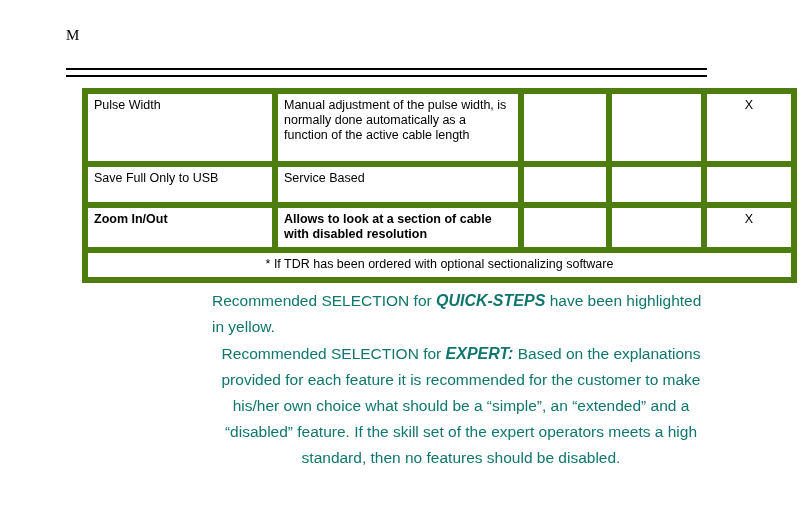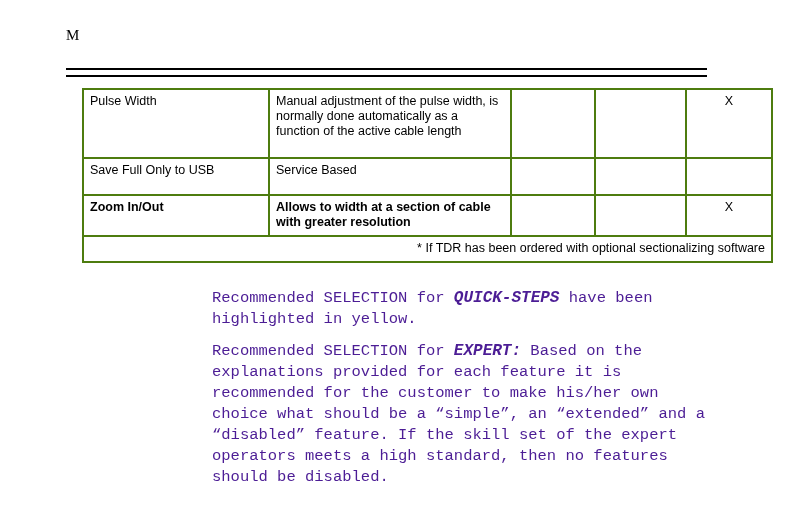--- a/index.html
+++ b/index.html
@@ -41,21 +41,21 @@
   table.spec {
     position: absolute;
     left: 82px;
     top: 88px;
     width: 625px;
     border-collapse: collapse;
     table-layout: fixed;
     background: #fff;
   }
   table.spec td {
-    border: 2px solid #4d7c0f;
+    border: 6px solid #4d7c0f;
     font-family: "Liberation Sans", sans-serif;
     font-size: 12.5px;
     line-height: 15px;
     padding: 4px 6px 5px 6px;
     vertical-align: top;
   }
   td.c-name { width: 172px; }
   td.c-desc { width: 228px; }
   td.c-a { width: 70px; }
   td.c-b { width: 77px; }
@@ -65,37 +65,37 @@
     vertical-align: middle;
     font-size: 13px;
   }
   tr.r-tall td.c-name,
   tr.r-tall td.c-desc { height: 58px; }
   tr.r-mid td.c-name,
   tr.r-mid td.c-desc { height: 26px; }
   tr.r-two td.c-name,
   tr.r-two td.c-desc { height: 30px; font-weight: bold; }
   td.footnote {
-    text-align: right;
+    text-align: center;
     font-size: 12.5px;
     padding: 4px 6px 5px 6px;
     vertical-align: middle;
   }
   .body-text {
     position: absolute;
     left: 212px;
     width: 498px;
-    font-family: Liberation Mono, monospace;
+    font-family: Liberation Sans, sans-serif;
     font-size: 15.5px;
-    line-height: 21px;
-    color: #4c1d95;
+    line-height: 26px;
+    color: #0f766e;
     text-align: left;
   }
   .para-1 { top: 288px; }
-  .para-2 { top: 341px; }
+  .para-2 { top: 341px; text-align: center; }
   .body-text b {
     font-weight: bold;
     font-style: italic;
     font-size: 16px;
   }
 </style>
 </head>
 <body>
 
 <div class="page">
@@ -115,21 +115,21 @@
       </tr>
       <tr class="r-mid">
         <td class="c-name">Save Full Only to USB</td>
         <td class="c-desc">Service Based</td>
         <td class="c-a"></td>
         <td class="c-b"></td>
         <td class="c-x"></td>
       </tr>
       <tr class="r-two">
         <td class="c-name">Zoom In/Out</td>
-        <td class="c-desc">Allows to width at a section of cable with greater resolution</td>
+        <td class="c-desc">Allows to look at a section of cable with disabled resolution</td>
         <td class="c-a"></td>
         <td class="c-b"></td>
         <td class="c-x">X</td>
       </tr>
       <tr>
         <td class="footnote" colspan="5">* If TDR has been ordered with optional sectionalizing software</td>
       </tr>
     </tbody>
   </table>
 

